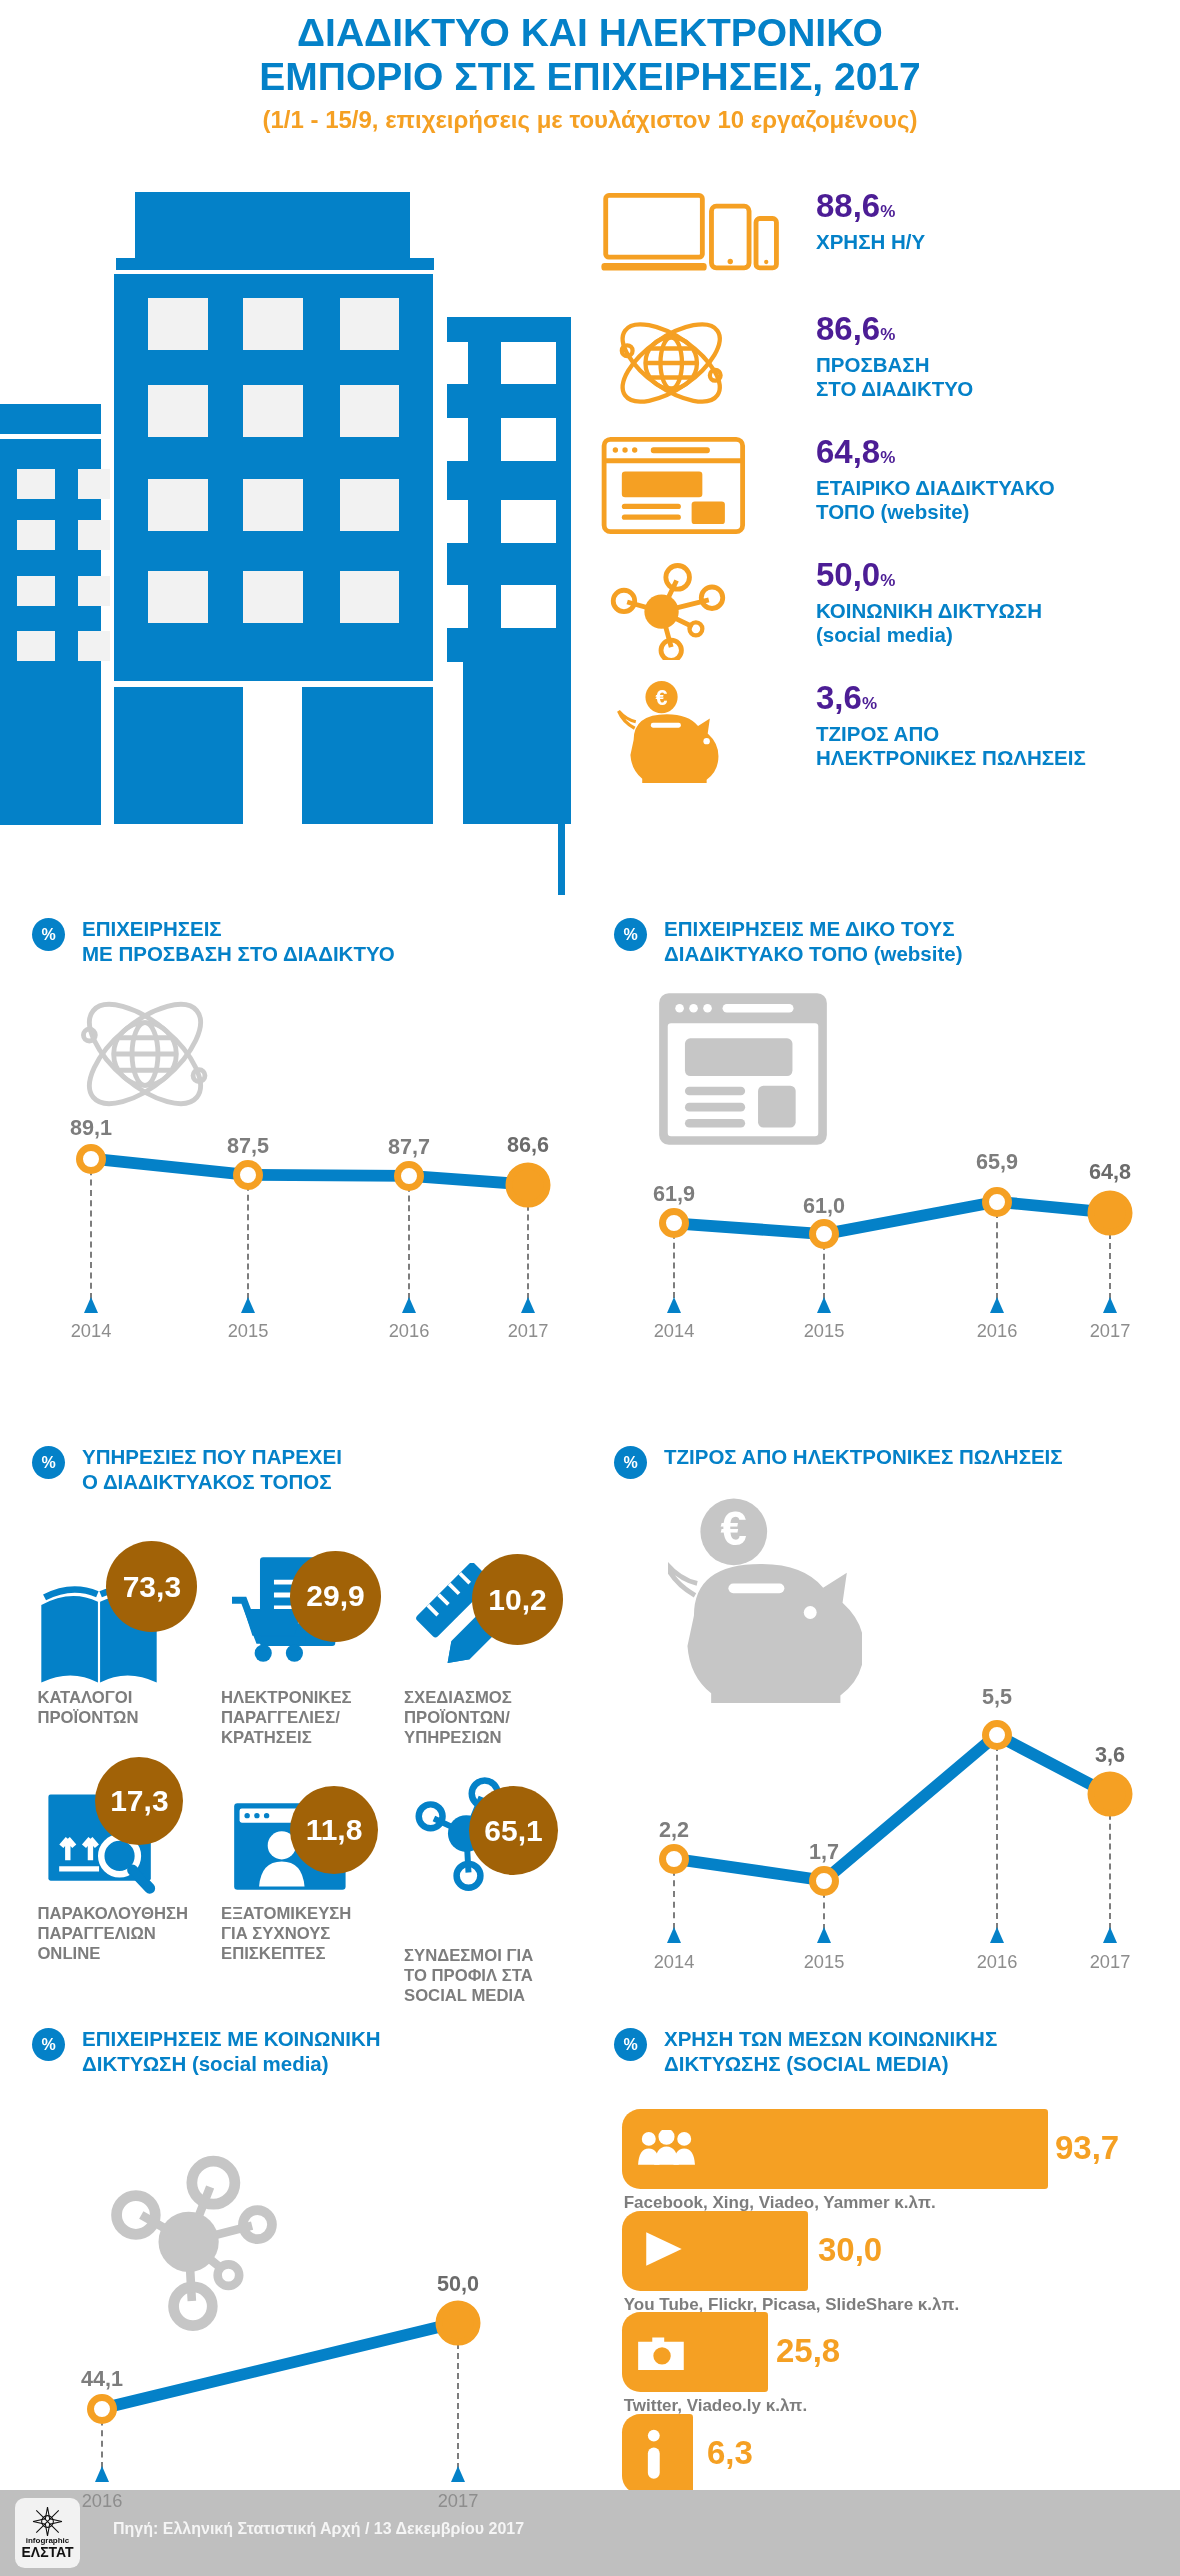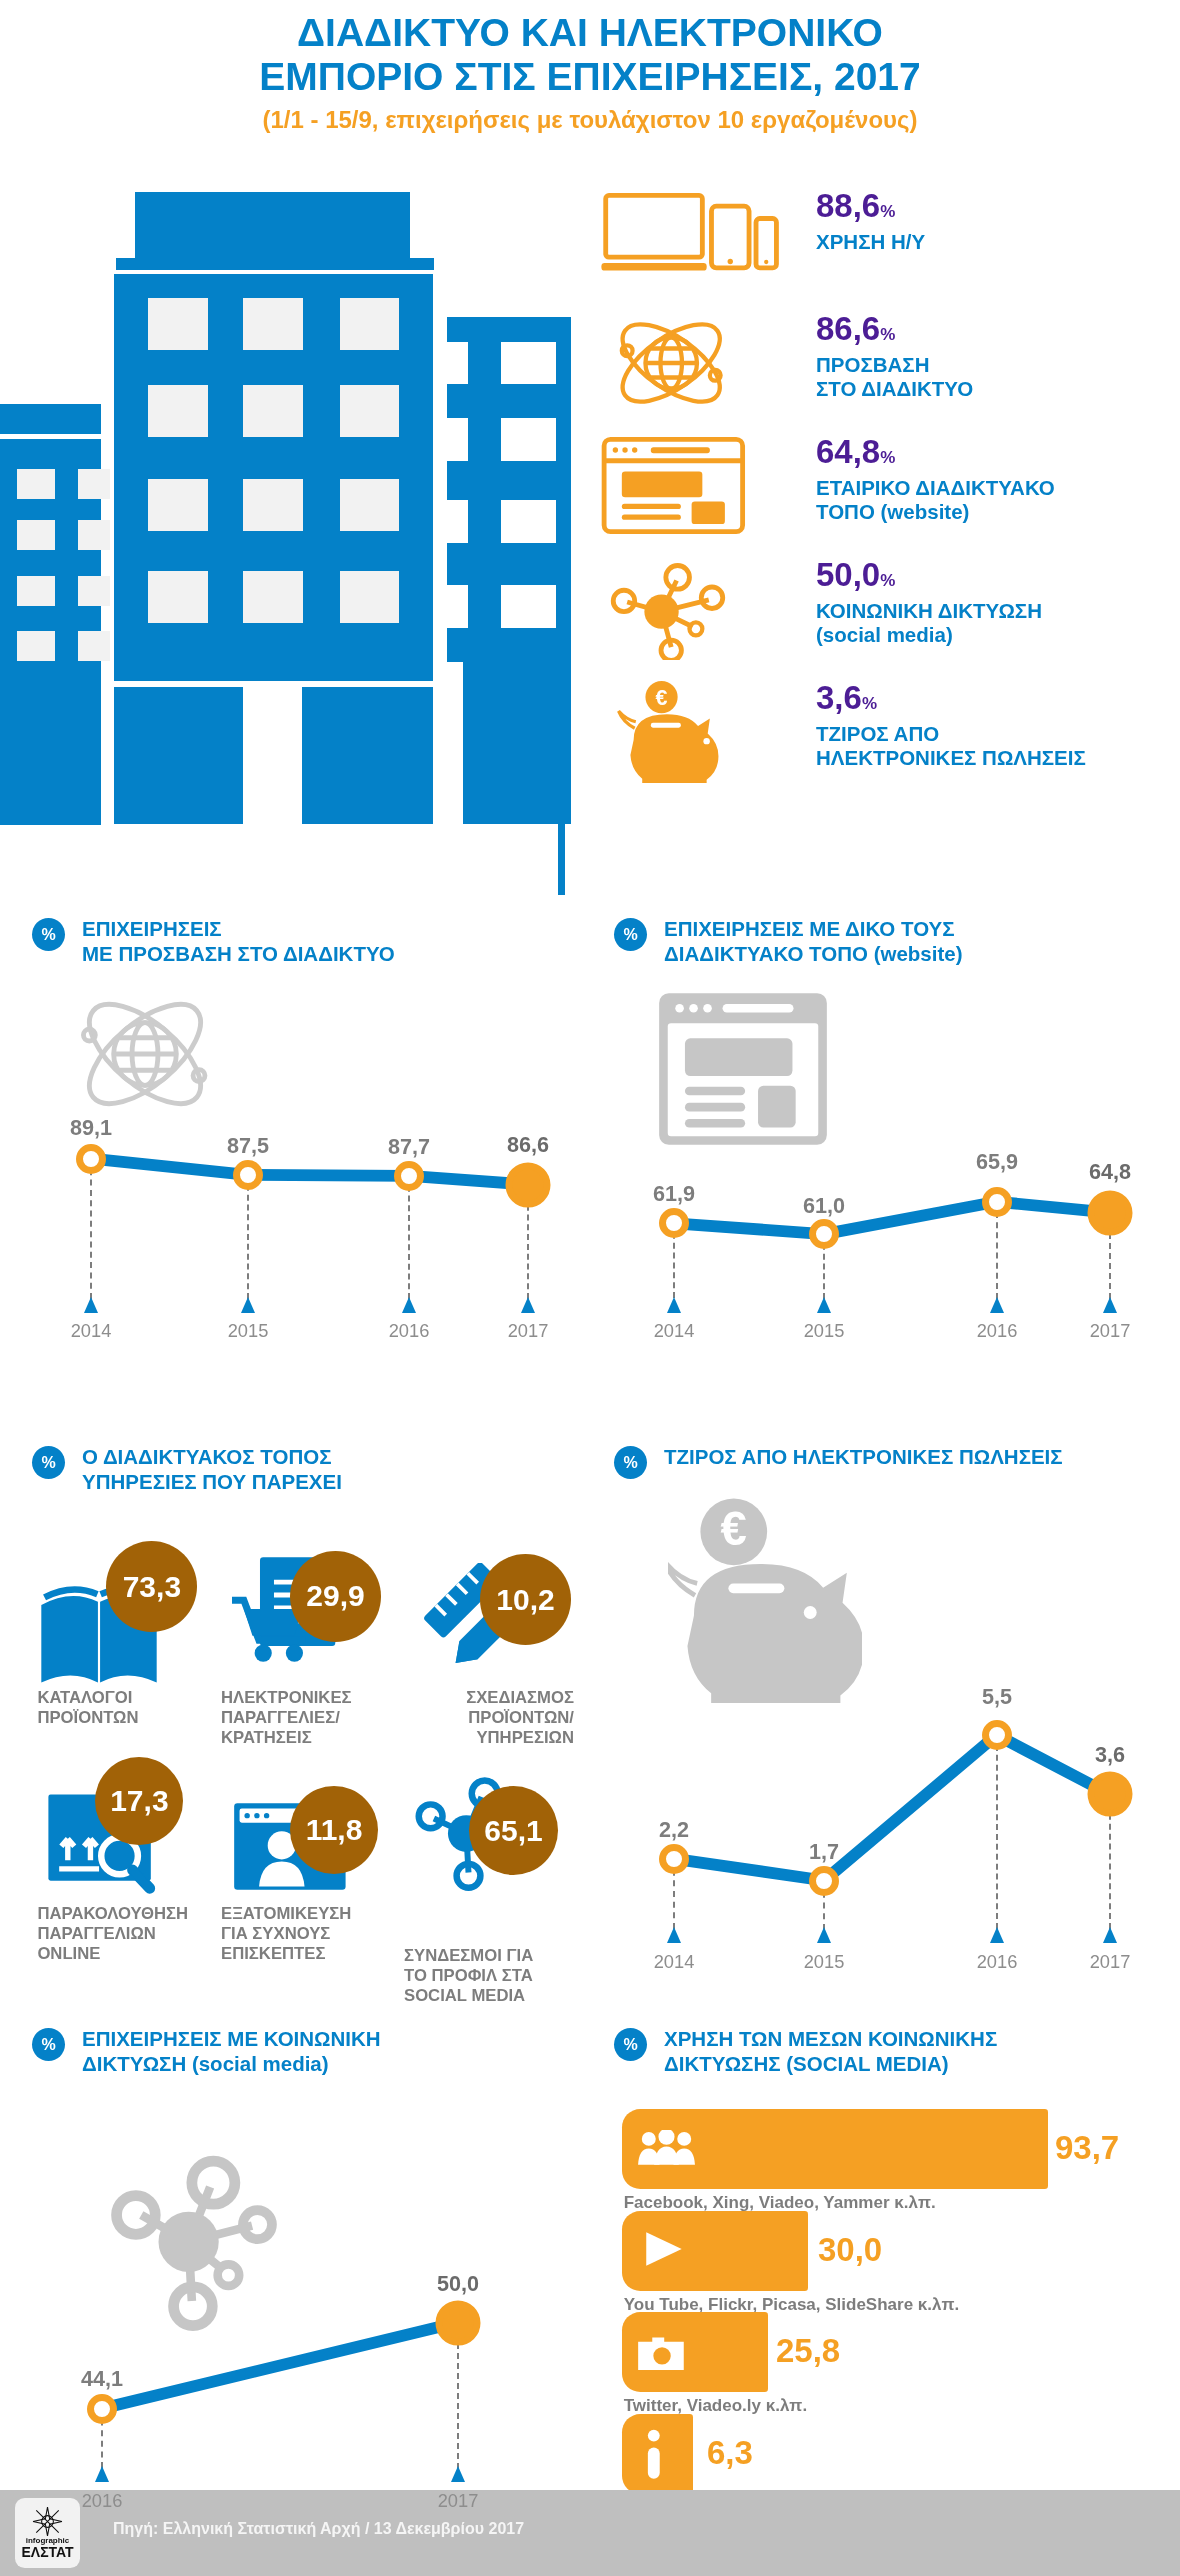--- a/index.html
+++ b/index.html
@@ -358,22 +358,22 @@
     <div class="lyear" style="left:210px; top:323px;">2015</div>
     <div class="lyear" style="left:383px; top:323px;">2016</div>
     <div class="lyear" style="left:496px; top:323px;">2017</div>
   </div>
 </div>
 
 <div class="panel" style="left:32px; top:1444px; width:544px; height:550px;">
   <div class="sec-head">
     <div class="pcbadge">%</div>
     <div class="sec-title">
+      <div>ΥΠΗΡΕΣΙΕΣ ΠΟΥ ΠΑΡΕΧΕΙ</div>
       <div>Ο ΔΙΑΔΙΚΤΥΑΚΟΣ ΤΟΠΟΣ</div>
-      <div>ΥΠΗΡΕΣΙΕΣ ΠΟΥ ΠΑΡΕΧΕΙ</div>
     </div>
   </div>
 
   <div class="svc" style="left:5.4px; top:97px; height:237px;">
     <div style="position:absolute;left:0;top:38px;">
       <svg width="124" height="108" viewBox="0 0 230 200">
         <path d="M8 48 q55 -30 105 -6 v150 q-50 -26 -105 0 z" fill="#0481c8"></path>
         <path d="M222 48 q-55 -30 -105 -6 v150 q50 -26 105 0 z" fill="#0481c8"></path>
         <path d="M14 34 q50 -26 98 -6" fill="none" stroke="#0481c8" stroke-width="12"></path>
         <path d="M216 34 q-50 -26 -98 -6" fill="none" stroke="#0481c8" stroke-width="12"></path>
@@ -393,21 +393,21 @@
         <path d="M0 80 h22 l28 74 h86" fill="none" stroke="#0481c8" stroke-width="13"></path>
         <path d="M22 96 h108 l-14 50 h-78 z" fill="#0481c8"></path>
         <circle cx="58" cy="178" r="16" fill="#0481c8"></circle>
         <circle cx="116" cy="178" r="16" fill="#0481c8"></circle>
       </svg>
     </div>
     <div class="bubble" style="left:69px; top:9.7px; width:91px; height:91px;">29,9</div>
     <div class="cap" style="left:0px; top:147px; width:162px;">ΗΛΕΚΤΡΟΝΙΚΕΣ<br>ΠΑΡΑΓΓΕΛΙΕΣ/<br>ΚΡΑΤΗΣΕΙΣ</div>
   </div>
 
-  <div class="svc" style="left:380px; top:97px; height:237px;text-align:right;">
+  <div class="svc" style="left:372px; top:97px; height:237px;">
     <div style="position:absolute;left:5.4px;top:21.6px;">
       <svg width="113" height="108" viewBox="0 0 210 200">
         <g transform="rotate(45 105 100)">
           <rect x="40" y="18" width="54" height="150" rx="6" fill="#0481c8"></rect>
           <g stroke="#fff" stroke-width="7">
               <path d="M40 50 h26 M40 78 h26 M40 106 h26 M40 134 h26"></path>
             </g>
           <path d="M118 30 h48 v120 l-24 34 l-24 -34 z" fill="#0481c8"></path>
           <path d="M118 150 h48 l-24 34 z" fill="#0481c8"></path>
         </g>

